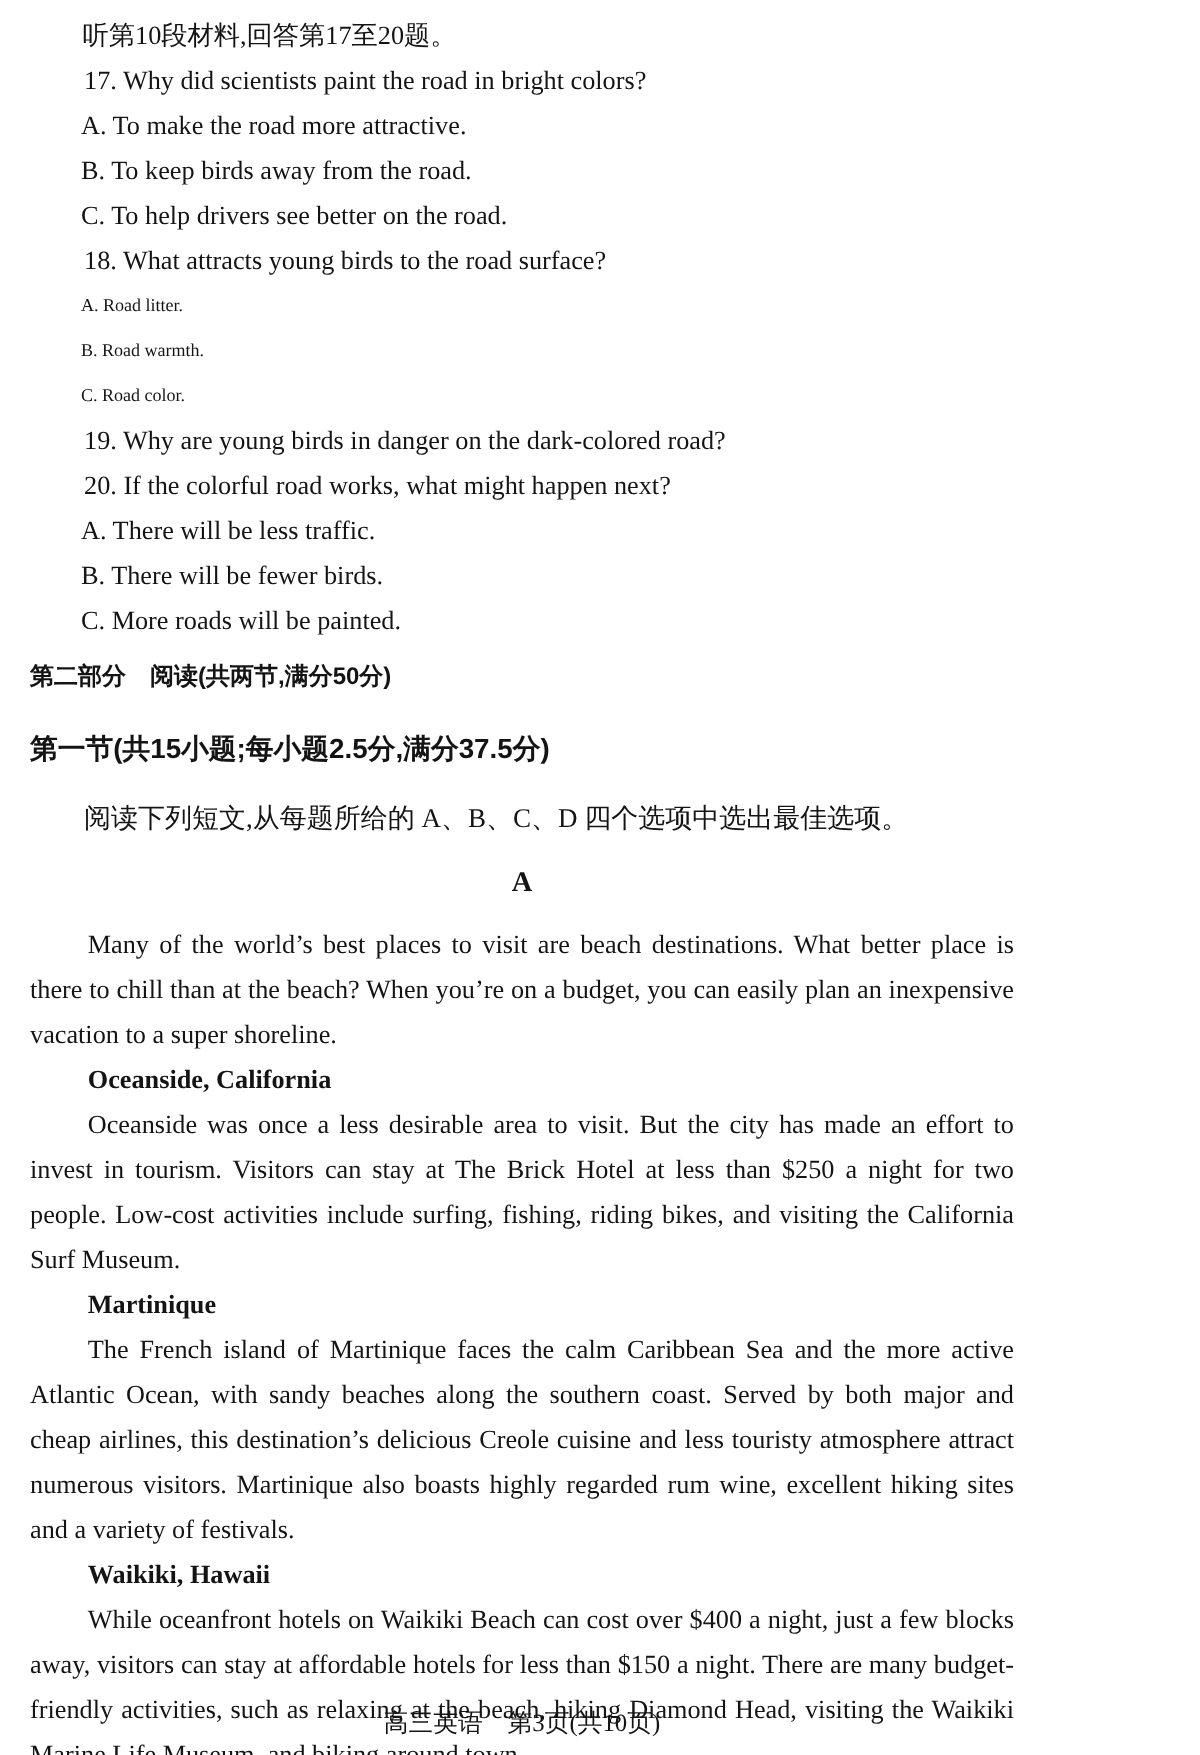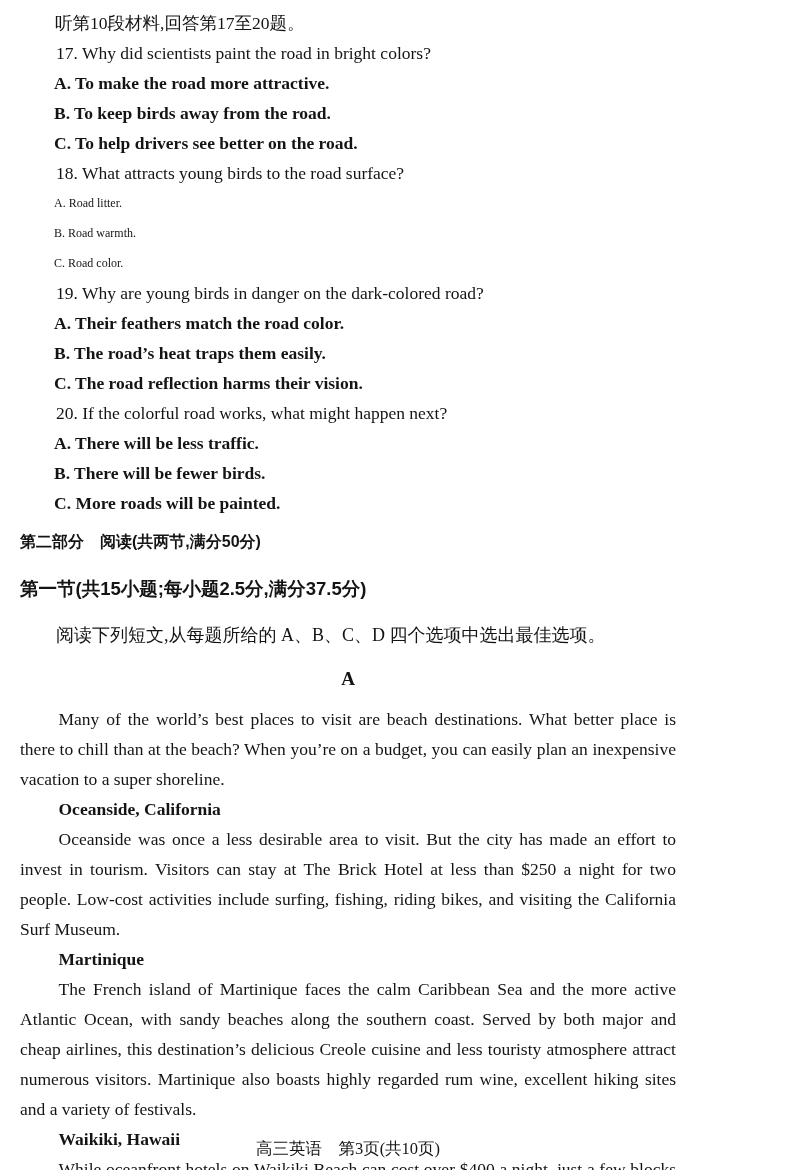--- a/index.html
+++ b/index.html
@@ -22,21 +22,21 @@
   .listening-intro {
     font-size: 17.5px;
     line-height: 30px;
     text-indent: 2em;
   }
   .stem {
     font-size: 17.5px;
     line-height: 30px;
     margin-left: 36px;
   }
-  .options { padding-left: 34px; font-weight: bold; }
+  .options { padding-left: 34px; }
   .option {
     font-size: 17.5px;
     line-height: 30px;
   }
   .options-inline {
     display: flex;
     padding-left: 34px;
     font-size: 12px;
     line-height: 30px;
     flex-direction: column;
@@ -119,25 +119,20 @@
       <p class="stem"><span>18.</span> <span>What attracts young birds to the road surface?</span></p>
       <div class="options-inline">
         <span class="opt-a">A. Road litter.</span>
         <span class="opt-b">B. Road warmth.</span>
         <span class="opt-c">C. Road color.</span>
       </div>
     </div>
 
     <div class="question">
       <p class="stem"><span>19.</span> <span>Why are young birds in danger on the dark-colored road?</span></p>
-      <div class="options">
-        <p class="option">A. Their feathers match the road color.</p>
-        <p class="option">B. The road’s heat traps them easily.</p>
-        <p class="option">C. The road reflection harms their vision.</p>
-      </div>
     </div>
 
     <div class="question">
       <p class="stem"><span>20.</span> <span>If the colorful road works, what might happen next?</span></p>
       <div class="options">
         <p class="option">A. There will be less traffic.</p>
         <p class="option">B. There will be fewer birds.</p>
         <p class="option">C. More roads will be painted.</p>
       </div>
     </div>

